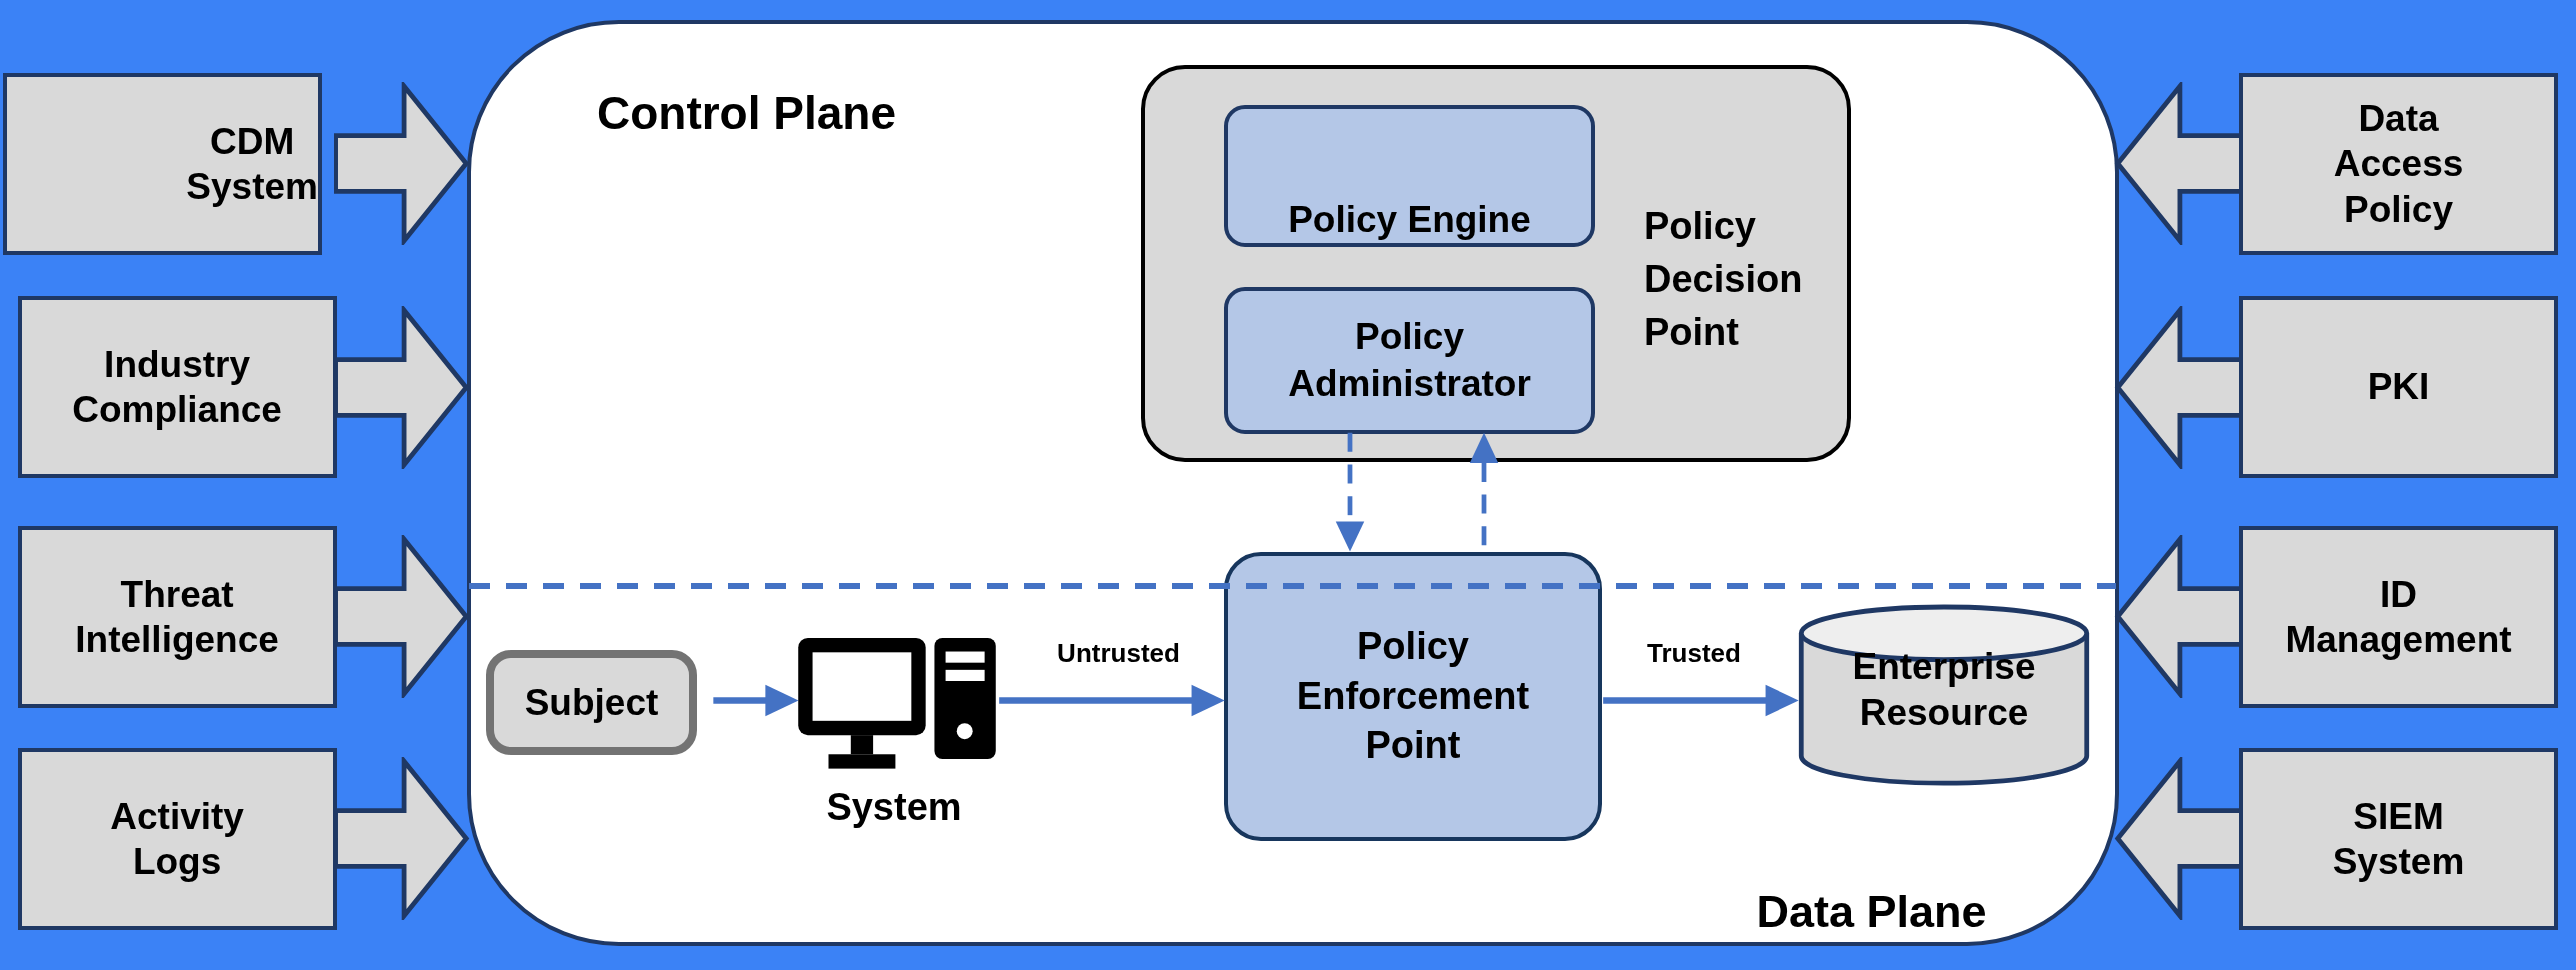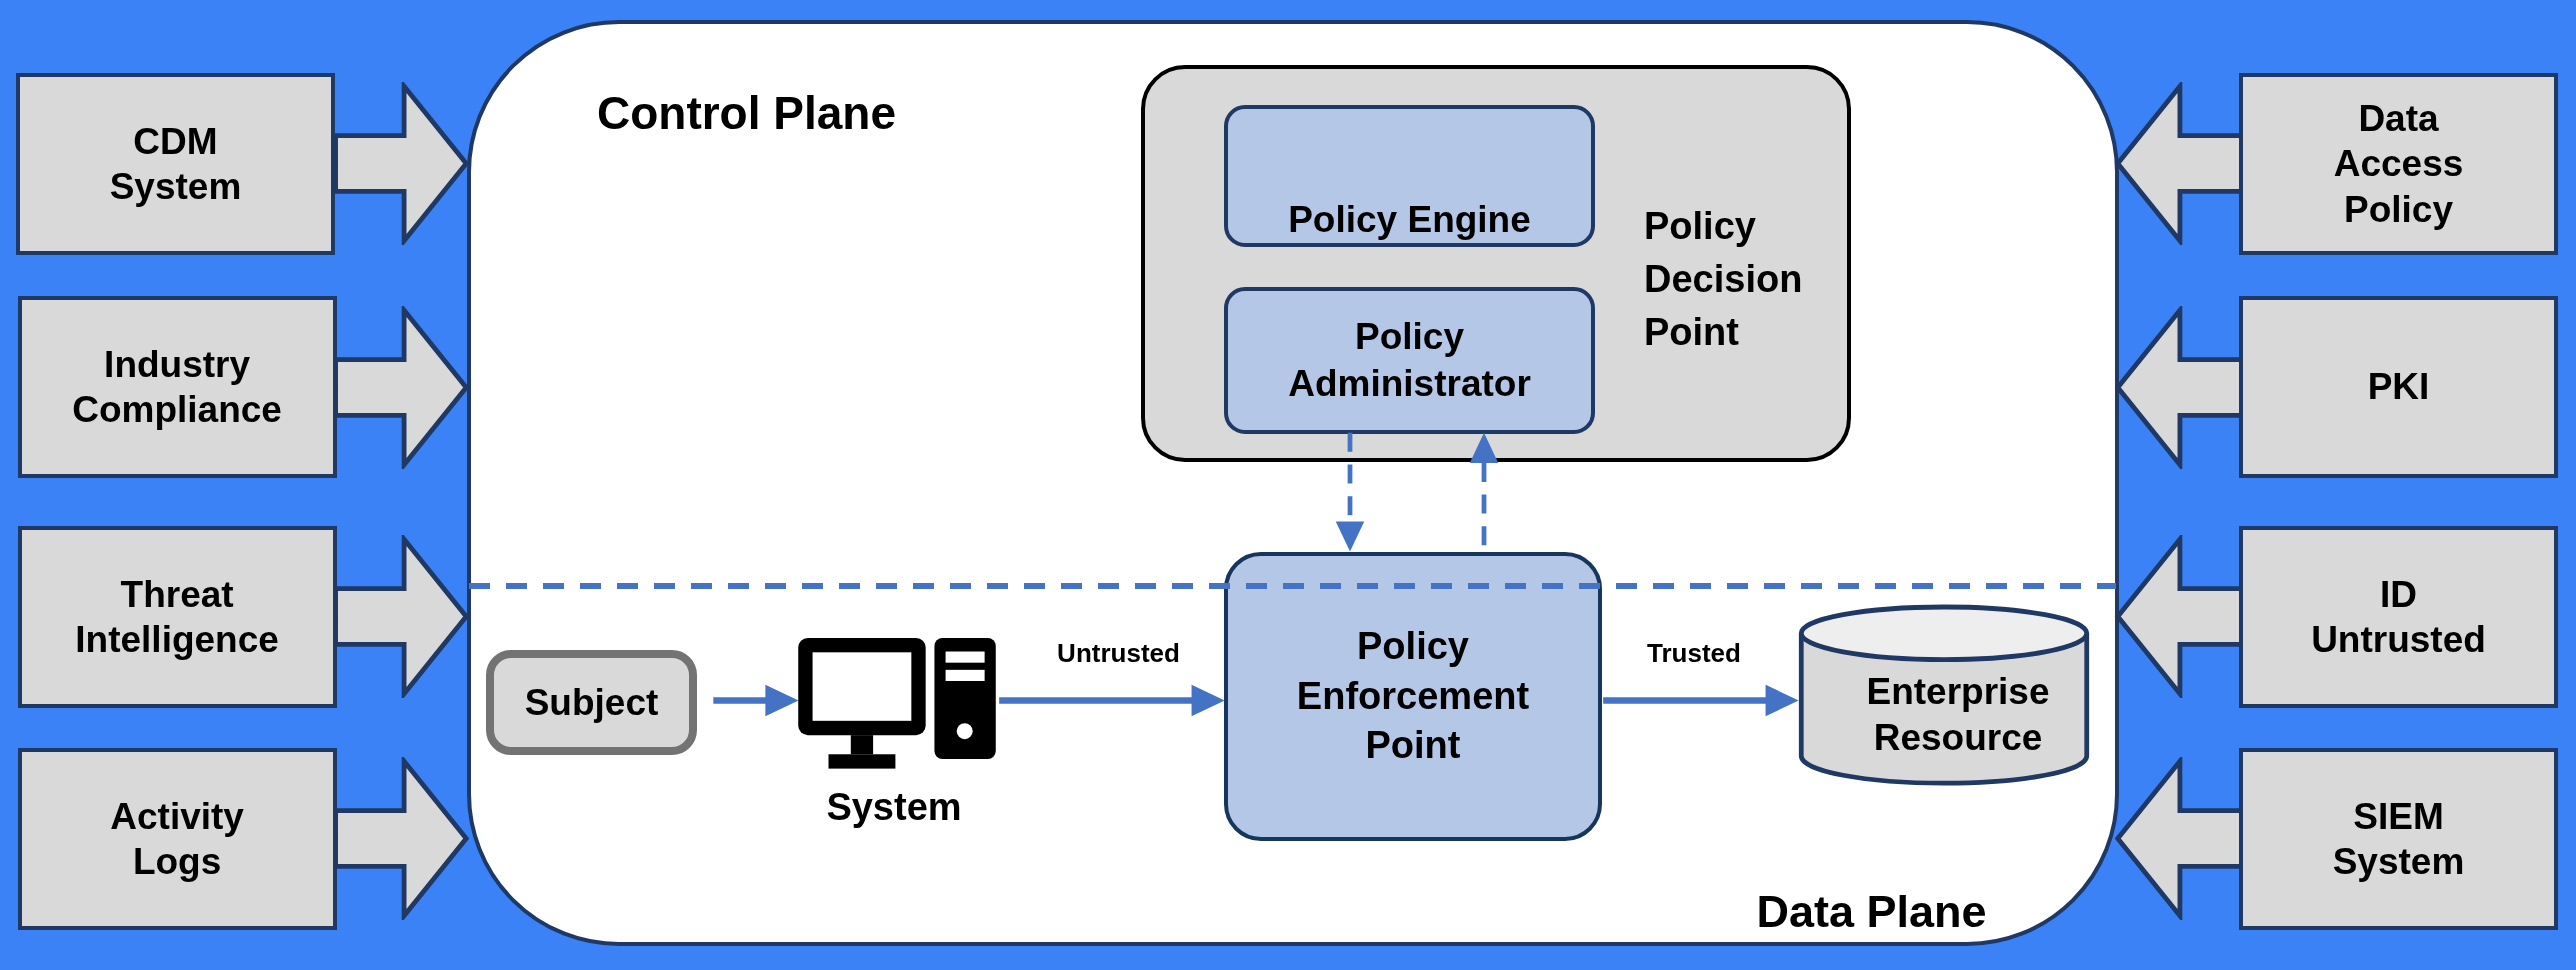--- a/index.html
+++ b/index.html
@@ -56,21 +56,21 @@
 
 <div id="canvas">
 
   <div class="abs zone"></div>
 
   <div class="abs zone-label lbl" style="left:567px;top:86px;width:359px;">Control Plane</div>
   <div class="abs zone-label lbl" style="left:1716px;top:886px;width:311px;font-size:45px;">Data Plane</div>
 
   <div class="abs divider"></div>
 
-  <div class="abs ext-box flexc" style="left:16px;top:73px;">
+  <div class="abs ext-box flexc" style="left:3px;top:73px;justify-content:flex-end;">
     <span class="lbl">CDM
 System</span>
   </div>
   <div class="abs ext-box flexc" style="left:17.6px;top:296px;">
     <span class="lbl">Industry
 Compliance</span>
   </div>
   <div class="abs ext-box flexc" style="left:17.6px;top:526px;">
     <span class="lbl">Threat
 Intelligence</span>
@@ -96,21 +96,21 @@
   <div class="abs ext-box flexc" style="left:2239px;top:73px;">
     <span class="lbl">Data
 Access
 Policy</span>
   </div>
   <div class="abs ext-box flexc" style="left:2239px;top:296px;">
     <span class="lbl">PKI</span>
   </div>
   <div class="abs ext-box flexc" style="left:2239px;top:526px;">
     <span class="lbl">ID
-Untrusted</span>
+Management</span>
   </div>
   <div class="abs ext-box flexc" style="left:2239px;top:748px;">
     <span class="lbl">SIEM
 System</span>
   </div>
 
   <svg class="abs" style="left:2113px;top:82px;z-index:2;" width="137" height="163" viewBox="0 0 172 204">
     <polygon points="170,67 84,67 84,5 6,102 84,199 84,137 170,137" fill="#d9d9d9" stroke="#1f3864" stroke-width="6"></polygon>
   </svg>
   <svg class="abs" style="left:2113px;top:306px;z-index:2;" width="137" height="163" viewBox="0 0 172 204">
@@ -180,17 +180,17 @@
   <div class="abs flow-label lbl" style="left:1608px;top:638px;width:172px;">Trusted</div>
   <svg class="abs" style="left:1602px;top:680px;z-index:4;" width="201" height="41" viewBox="0 0 252 52">
     <line x1="0" y1="26" x2="208" y2="26" stroke="#4472c4" stroke-width="8"></line>
     <polygon points="206,6 248,26 206,46" fill="#4472c4"></polygon>
   </svg>
 
   <svg class="abs" style="left:1797px;top:603px;z-index:3;" width="294" height="185" viewBox="0 0 368 232">
     <path d="M 5,38 L 5,192 A 179,34 0 0 0 363,192 L 363,38" fill="#d9d9d9" stroke="#1f3864" stroke-width="6"></path>
     <ellipse cx="184" cy="38" rx="179" ry="33" fill="#eeeeee" stroke="#1f3864" stroke-width="6"></ellipse>
   </svg>
-  <div class="abs lbl" style="left:1805px;top:669px;width:278px;font-size:37px;line-height:1.25;z-index:4;margin-left:14px;">Enterprise
+  <div class="abs lbl" style="left:1805px;top:644px;width:278px;font-size:37px;line-height:1.25;z-index:4;">Enterprise
 Resource</div>
 
 </div>
 
 
 </body></html>

